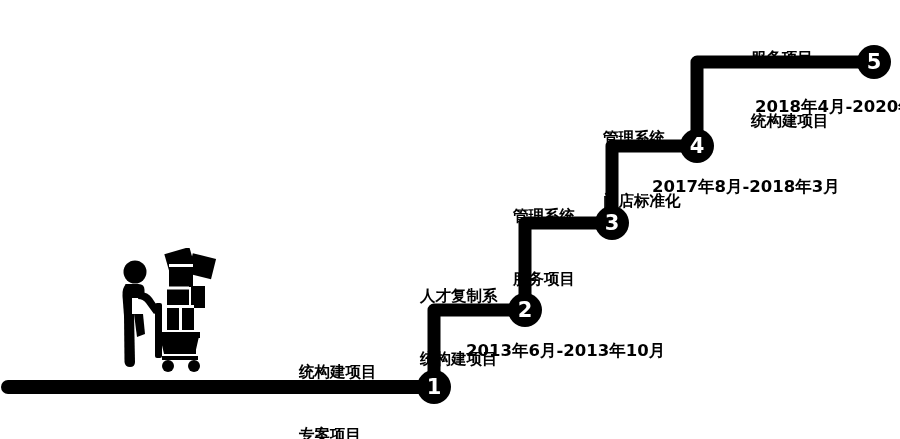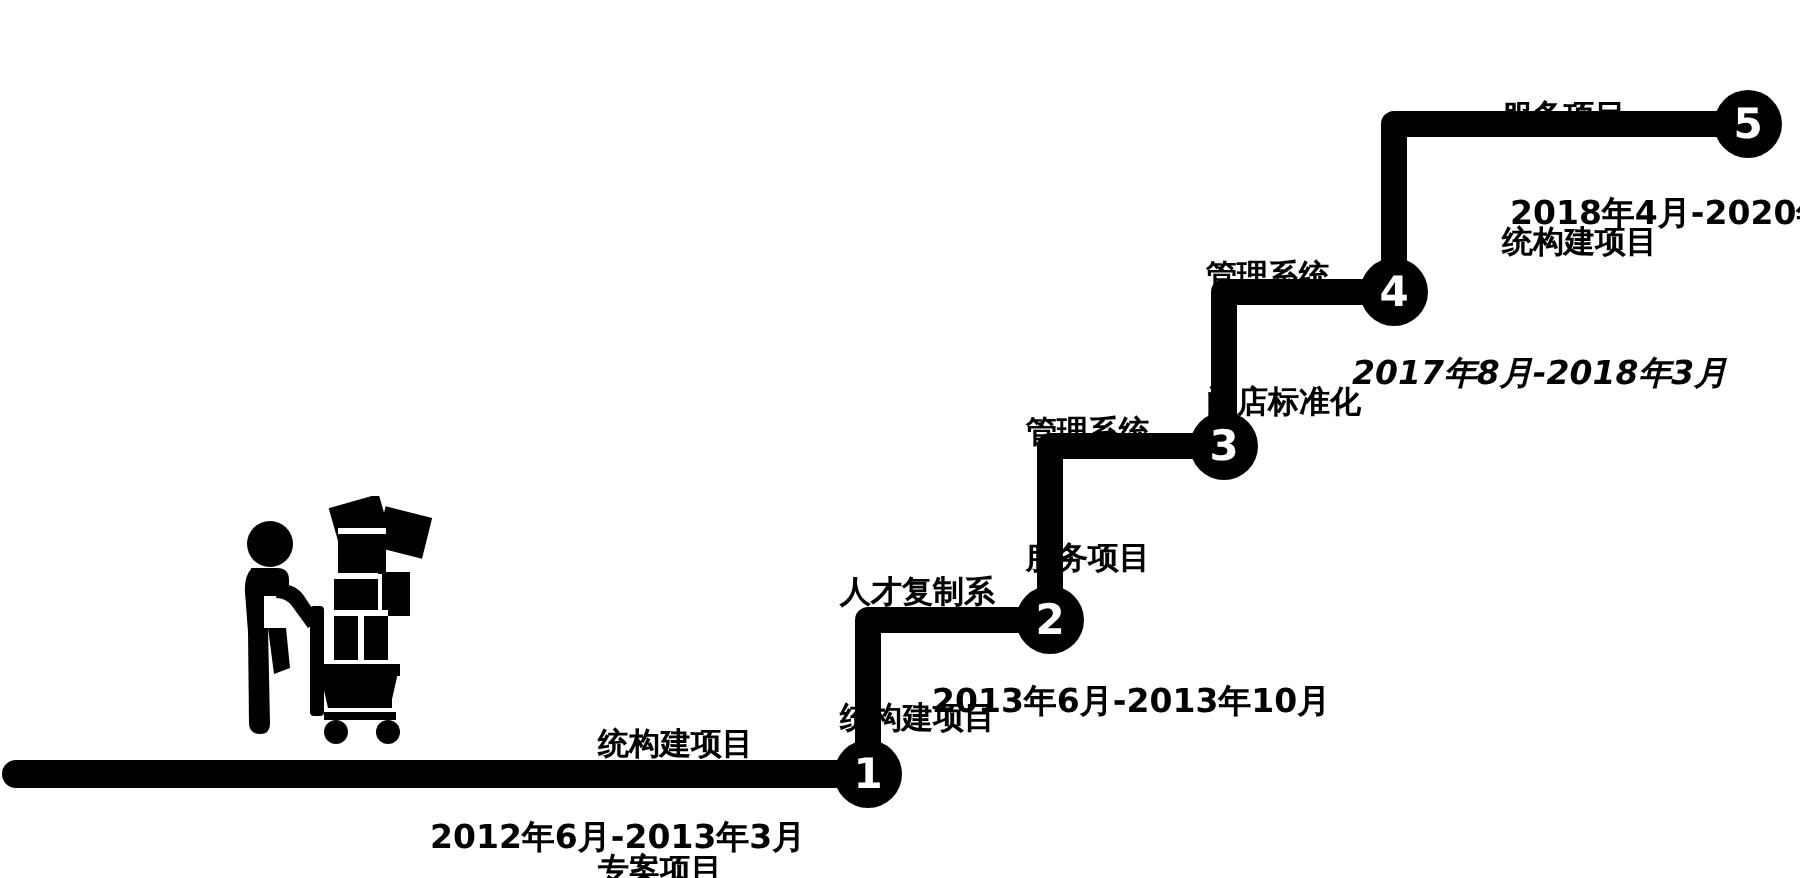--- a/index.html
+++ b/index.html
@@ -127,41 +127,40 @@
       <rect x="49" y="38.5" width="22" height="3" fill="#ffffff"></rect>
       <rect x="51" y="16" width="24" height="3" fill="#ffffff"></rect>
     </g>
   </svg>
 
   <div class="step-num" style="left:417px; top:370px;">1</div>
   <div class="proj-label" style="left:299px; top:320px;">
     <div>统构建项目</div>
     <div>专案项目</div>
   </div>
-  <div class="date-label" style="left:215px; top:408px;">2012年6月-2013年3月</div>
 
   <div class="step-num" style="left:508px; top:293px;">2</div>
   <div class="proj-label" style="left:420px; top:244px;">
     <div>人才复制系</div>
     <div>统构建项目</div>
   </div>
   <div class="date-label" style="left:466px; top:340px;">2013年6月-2013年10月</div>
 
   <div class="step-num" style="left:595px; top:206px;">3</div>
   <div class="proj-label" style="left:513px; top:164px;">
     <div>管理系统</div>
     <div>服务项目</div>
   </div>
 
   <div class="step-num" style="left:680px; top:129px;">4</div>
   <div class="proj-label" style="left:603px; top:86px;">
     <div>管理系统</div>
     <div>门店标准化</div>
   </div>
-  <div class="date-label" style="left:676px; top:176px;font-style:italic;">2017年8月-2018年3月</div>
+  <div class="date-label" style="left:652px; top:176px;">2017年8月-2018年3月</div>
 
   <div class="step-num" style="left:857px; top:45px;">5</div>
   <div class="proj-label" style="left:751px; top:6px;">
     <div>服务项目</div>
     <div>统构建项目</div>
   </div>
   <div class="date-label" style="left:755px; top:96px;">2018年4月-2020年</div>
 
 </div>
 

